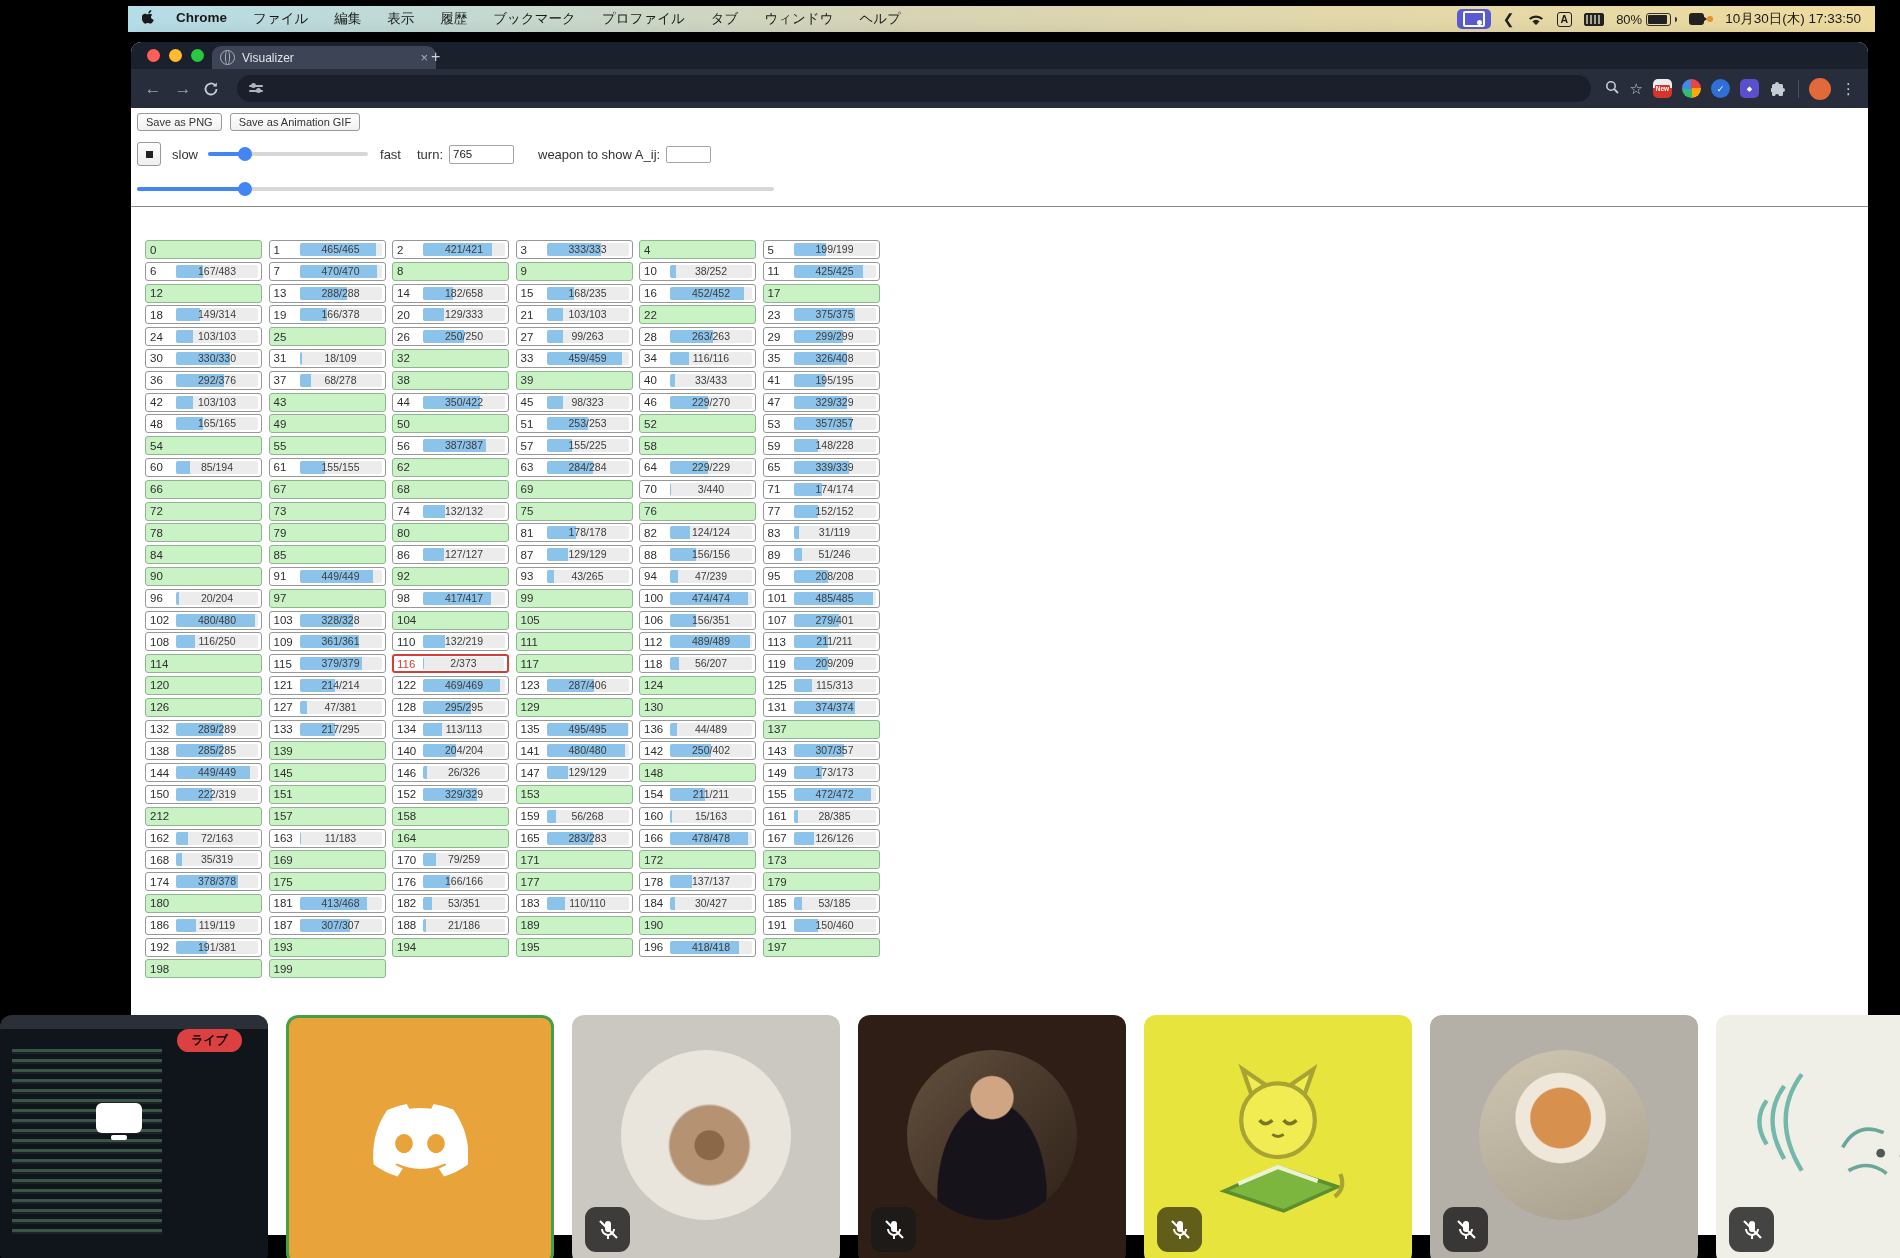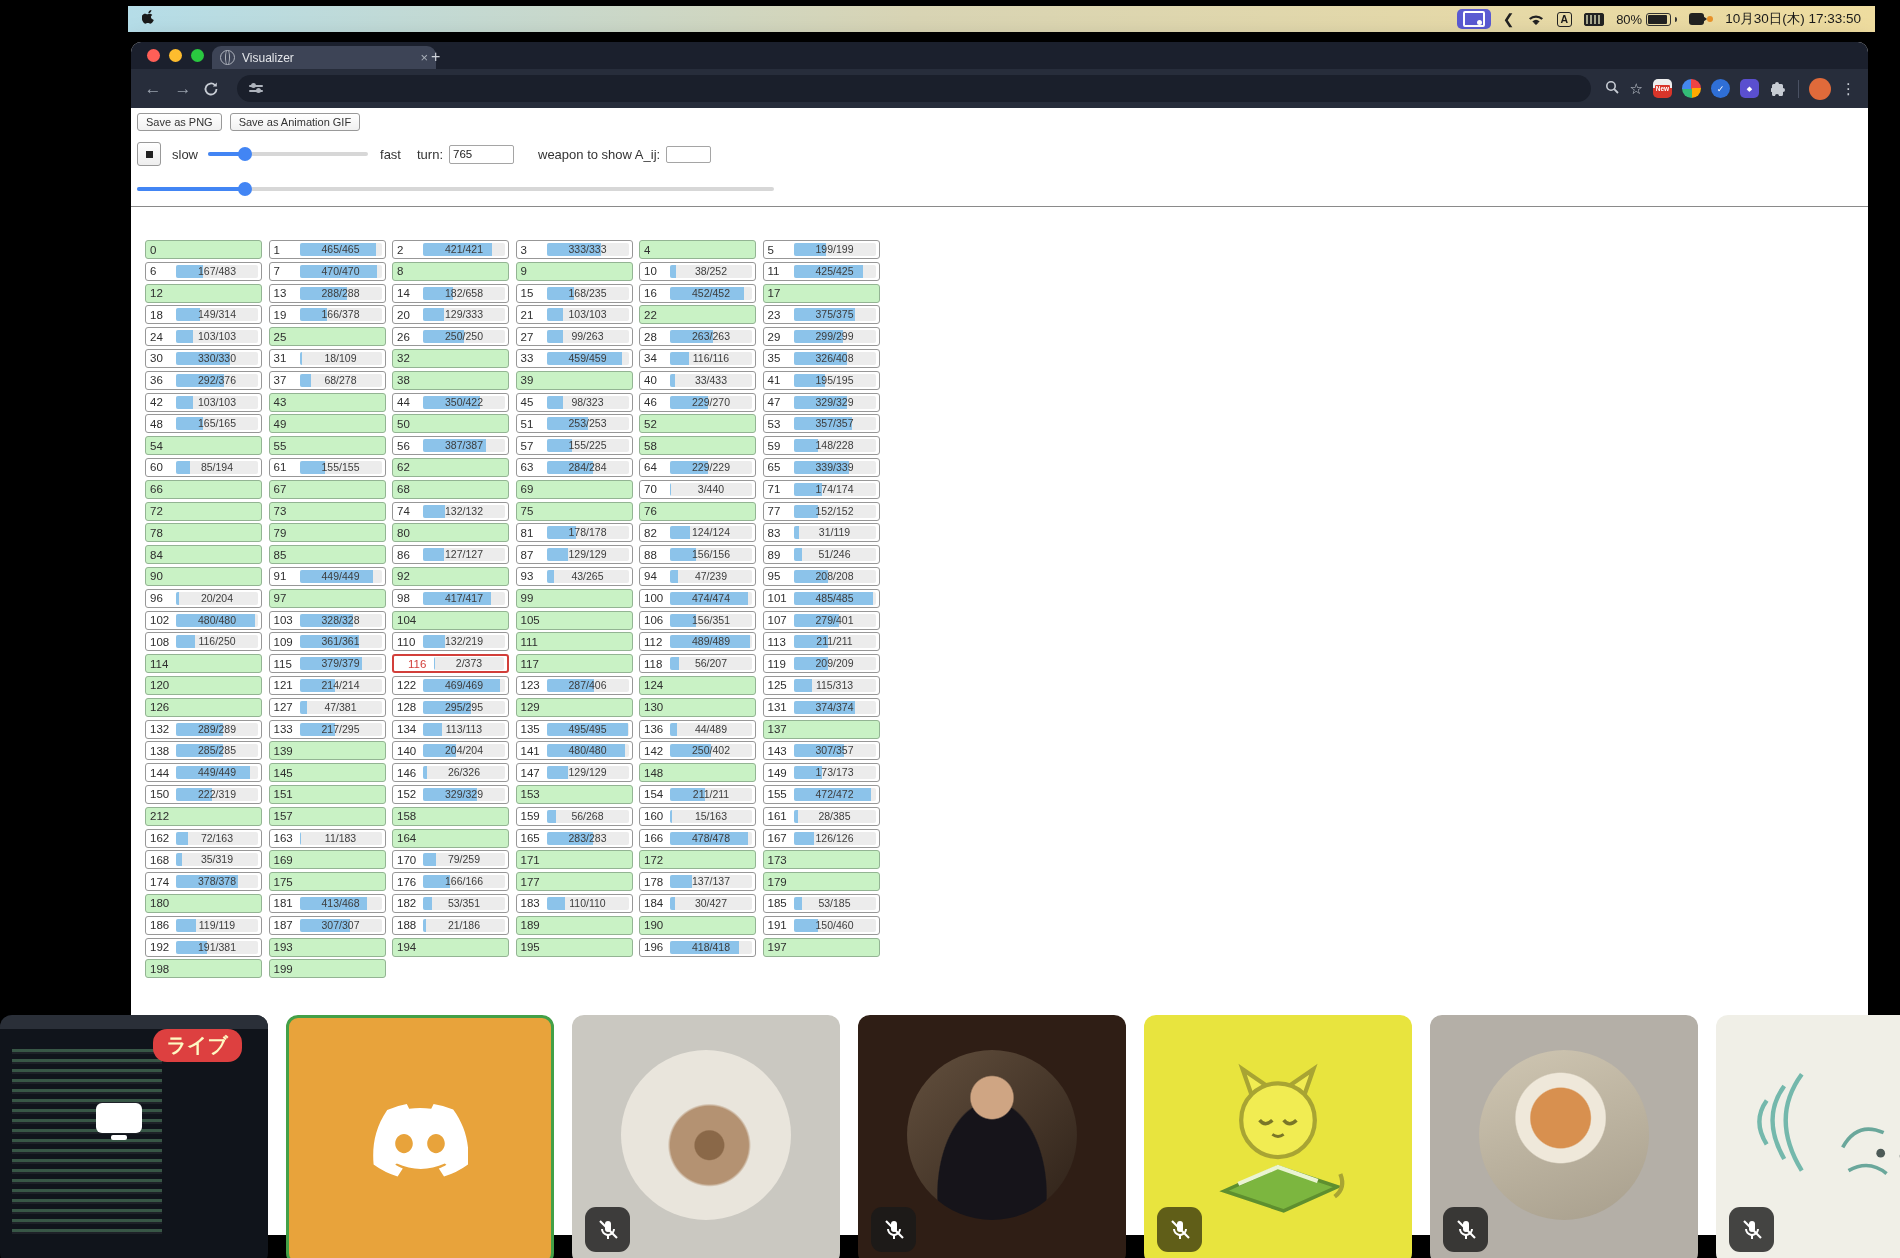--- a/index.html
+++ b/index.html
@@ -94,33 +94,33 @@
   
   .grid{position:absolute;left:14px;top:132px;display:grid;
     grid-template-columns:repeat(6,117px);column-gap:6.5px;row-gap:2.8px;grid-auto-rows:19px;}
   .cell{box-sizing:border-box;display:flex;align-items:center;border:1px solid #979797;
     border-radius:3px;background:#fff;padding:0 3px 0 4px;font-size:11.5px;color:#2e2e2e;}
   .cell.green{background:var(--green-cell,#c9f2c5);border-color:#93b493;}
   .cell .num{min-width:26px;}
   .cell .bar{flex:1;height:13px;background:var(--bar-bg,#ececec);border-radius:2px;position:relative;overflow:hidden;}
   .cell .fill{position:absolute;left:0;top:0;bottom:0;background:var(--bar-fill,#8cc3ea);}
   .cell .hp{position:absolute;left:0;right:0;text-align:center;font-size:10.5px;line-height:13px;color:#3c3c3c;}
-  .cell.hl{border:2px solid var(--hl,#d23f3a);padding-left:14px;}
+  .cell.hl{border:2px solid var(--hl,#d23f3a);padding-left:3px;}
   .cell.hl .num{color:var(--hl,#d23f3a);}
   
   .strip{position:absolute;left:0;top:1015px;height:250px;display:flex;gap:18px;}
   .tile{box-sizing:border-box;flex:none;width:268px;height:250px;border-radius:12px;position:relative;overflow:hidden;}
   .t-share .share-top{position:absolute;left:0;top:0;right:0;height:14px;background:#2a2f38;}
   .t-share .share-rows{position:absolute;left:12px;top:34px;width:150px;height:190px;
     background:repeating-linear-gradient(180deg,rgba(130,210,150,.35) 0 3px,rgba(255,255,255,.06) 3px 5px,transparent 5px 10px);}
   .monitor-ic{position:absolute;left:96px;top:88px;width:46px;height:34px;}
   .monitor-ic .scr{width:46px;height:30px;background:#fff;border-radius:6px;}
   .monitor-ic .std{width:16px;height:5px;background:#fff;margin:2px auto 0;border-radius:2px;}
-  .live-badge{position:absolute;right:26px;top:14px;background:var(--live,#dd4040);color:#fef9c3;
-    font-weight:bold;font-size:20px;padding:3px 14px;border-radius:14px;}
+  .live-badge{position:absolute;right:26px;top:14px;background:var(--live,#dd4040);color:#000000;
+    font-weight:bold;font-size:12px;padding:3px 14px;border-radius:14px;}
   .mute{position:absolute;left:13px;bottom:13px;width:45px;height:45px;border-radius:11px;
     background:rgba(25,25,25,.8);display:flex;align-items:center;justify-content:center;}
   .t-cat .mute{background:rgba(72,70,18,.85);}
   .av{position:absolute;left:50%;top:48%;transform:translate(-50%,-50%);width:170px;height:170px;border-radius:50%;}
   .av-hamster{background:radial-gradient(circle at 52% 56%,#8a6848 0 11%,#b49272 12% 30%,#e9e5dc 32% 100%);}
   .av-man{background:
     radial-gradient(circle at 50% 28%,#cfa583 0 14%,rgba(0,0,0,0) 15%),
     radial-gradient(ellipse at 50% 85%,#16141a 0 45%,rgba(0,0,0,0) 46%),
     linear-gradient(135deg,#63503e,#2e2118);}
   .av-shiba{background:
@@ -133,20 +133,32 @@
 <body>
 
 <div class="desktop">
 
   <div class="menubar">
     <span class="apple">
       <svg width="13" height="15" viewBox="0 0 13 15">
           <path fill="#1a1a1a" d="M9.3 0c.1 1-.3 1.9-.9 2.6-.7.7-1.6 1.2-2.5 1.1-.1-.9.4-1.9 1-2.5C7.5.5 8.5.1 9.3 0zM12 11c-.4.9-.6 1.3-1.1 2-.7 1-1.6 2.2-2.8 2.2-1 0-1.3-.7-2.7-.7s-1.7.7-2.7.7C1.5 15.2.6 14 0 13 -1.6 10.5-1.8 7.5-.8 5.9c.7-1.1 1.9-1.8 3-1.8 1.1 0 1.8.7 2.7.7.9 0 1.4-.7 2.7-.7 1 0 2 .5 2.7 1.4-2.4 1.3-2 4.6 1.7 5.5z" transform="translate(1,0) scale(.9)"></path>
         </svg>
     </span>
+    <span class="mb-items">
+        <span class="mb-item bold">Chrome</span>
+        <span class="mb-item">ファイル</span>
+        <span class="mb-item">編集</span>
+        <span class="mb-item">表示</span>
+        <span class="mb-item">履歴</span>
+        <span class="mb-item">ブックマーク</span>
+        <span class="mb-item">プロファイル</span>
+        <span class="mb-item">タブ</span>
+        <span class="mb-item">ウィンドウ</span>
+        <span class="mb-item">ヘルプ</span>
+      </span>
     <span class="mb-right">
       <span class="share-pill">
           <span class="mon"></span>
         </span>
       <span class="chev">❮</span>
       <svg class="wifi" viewBox="0 0 20 15">
           <path d="M10 13.6 1 5.3a13 13 0 0 1 18 0z" fill="none" stroke="#222" stroke-width="0"></path>
           <path fill="#222" d="M10 14.2 7.6 11.9a3.6 3.6 0 0 1 4.8 0zM5.9 10.2a6.3 6.3 0 0 1 8.2 0l-1.7 1.6a4 4 0 0 0-4.8 0zM2.2 6.7a11.4 11.4 0 0 1 15.6 0l-1.7 1.7a9 9 0 0 0-12.2 0z"></path>
         </svg>
       <span class="abox">A</span>

